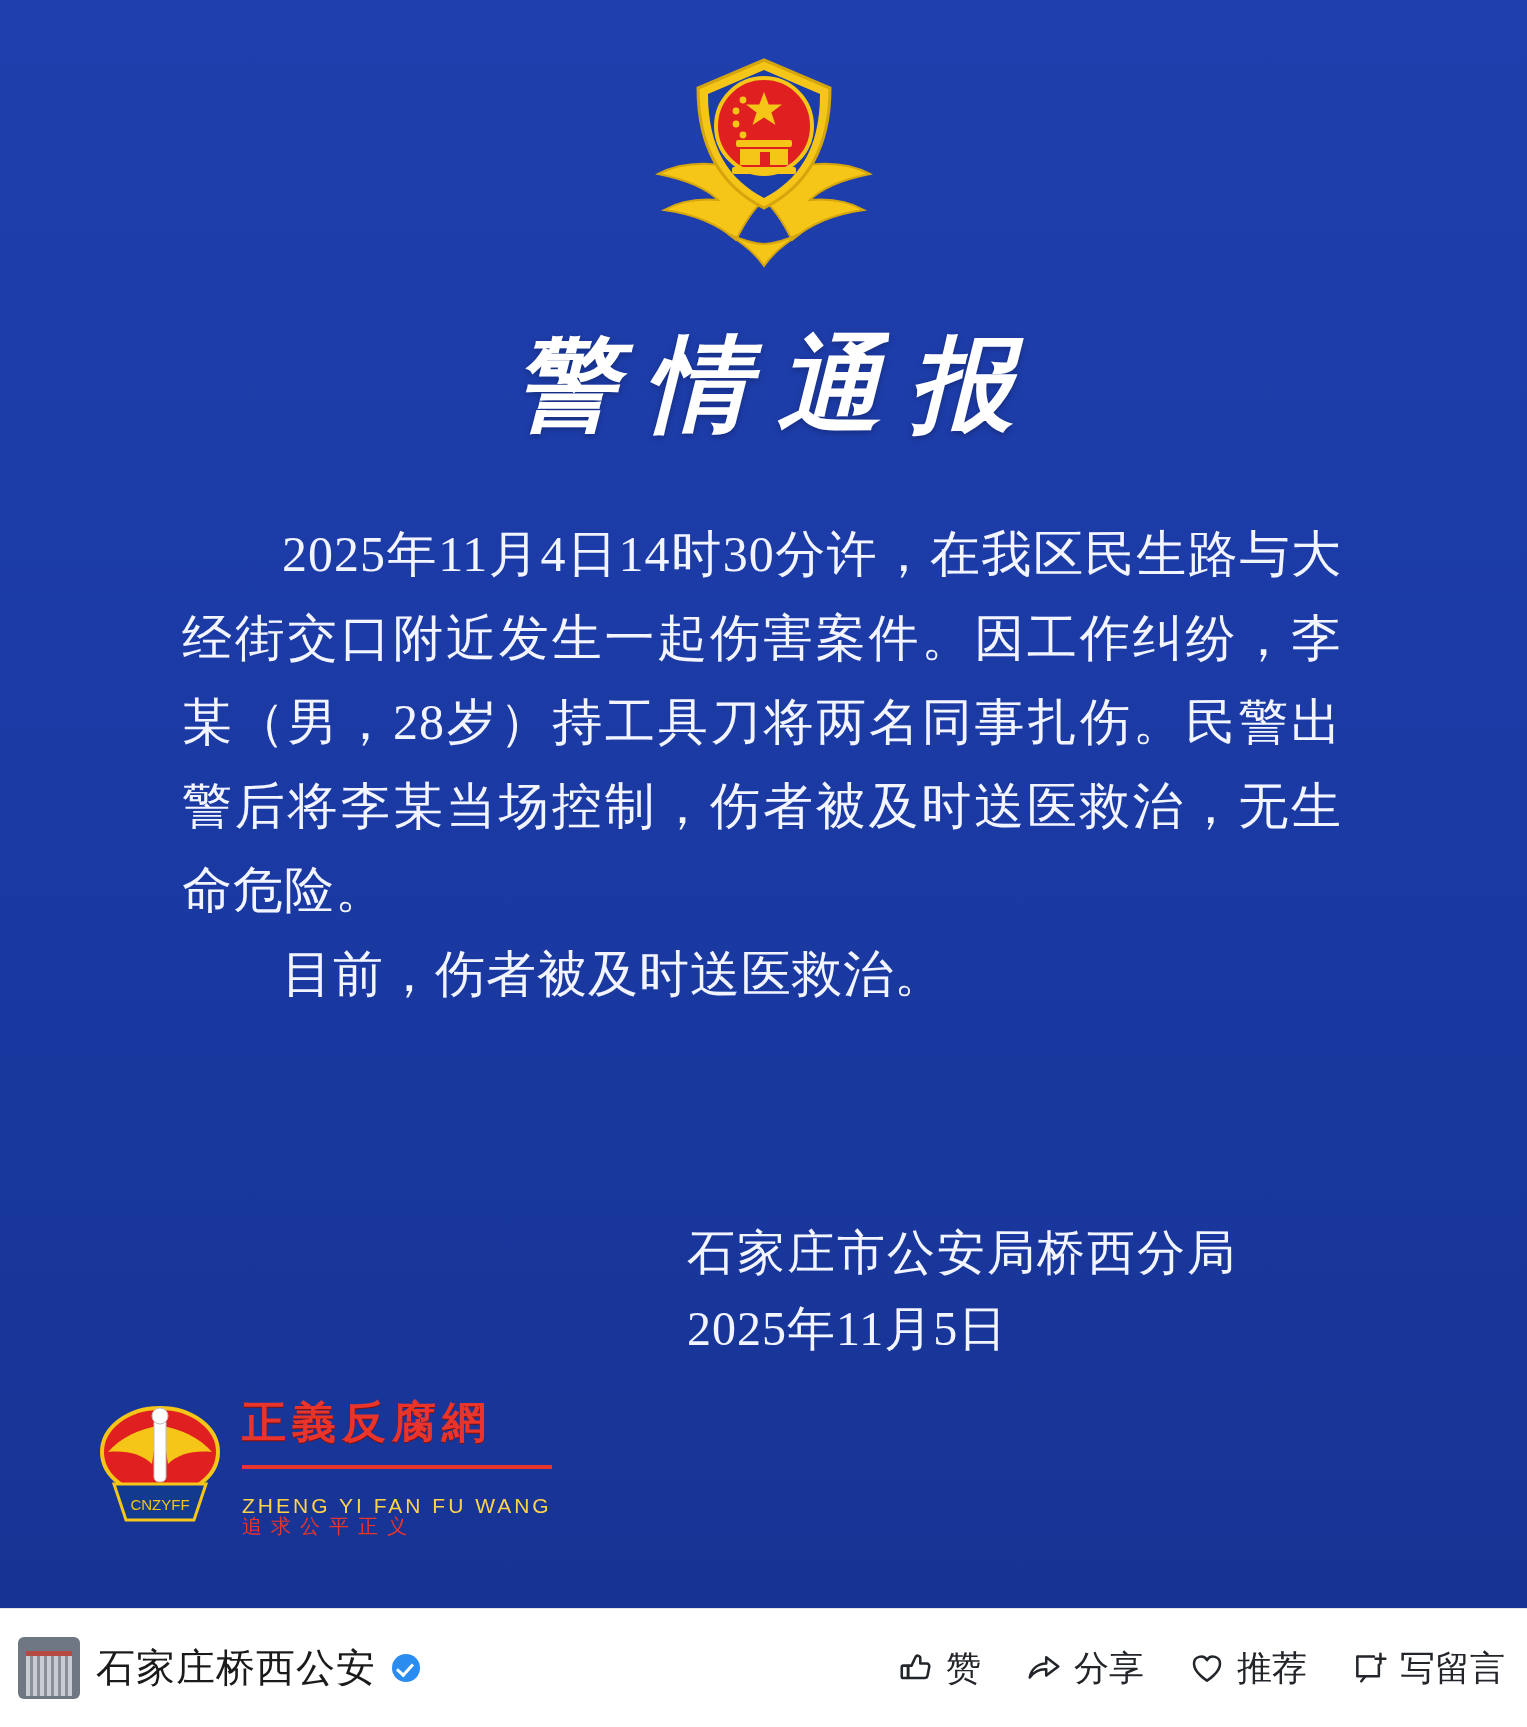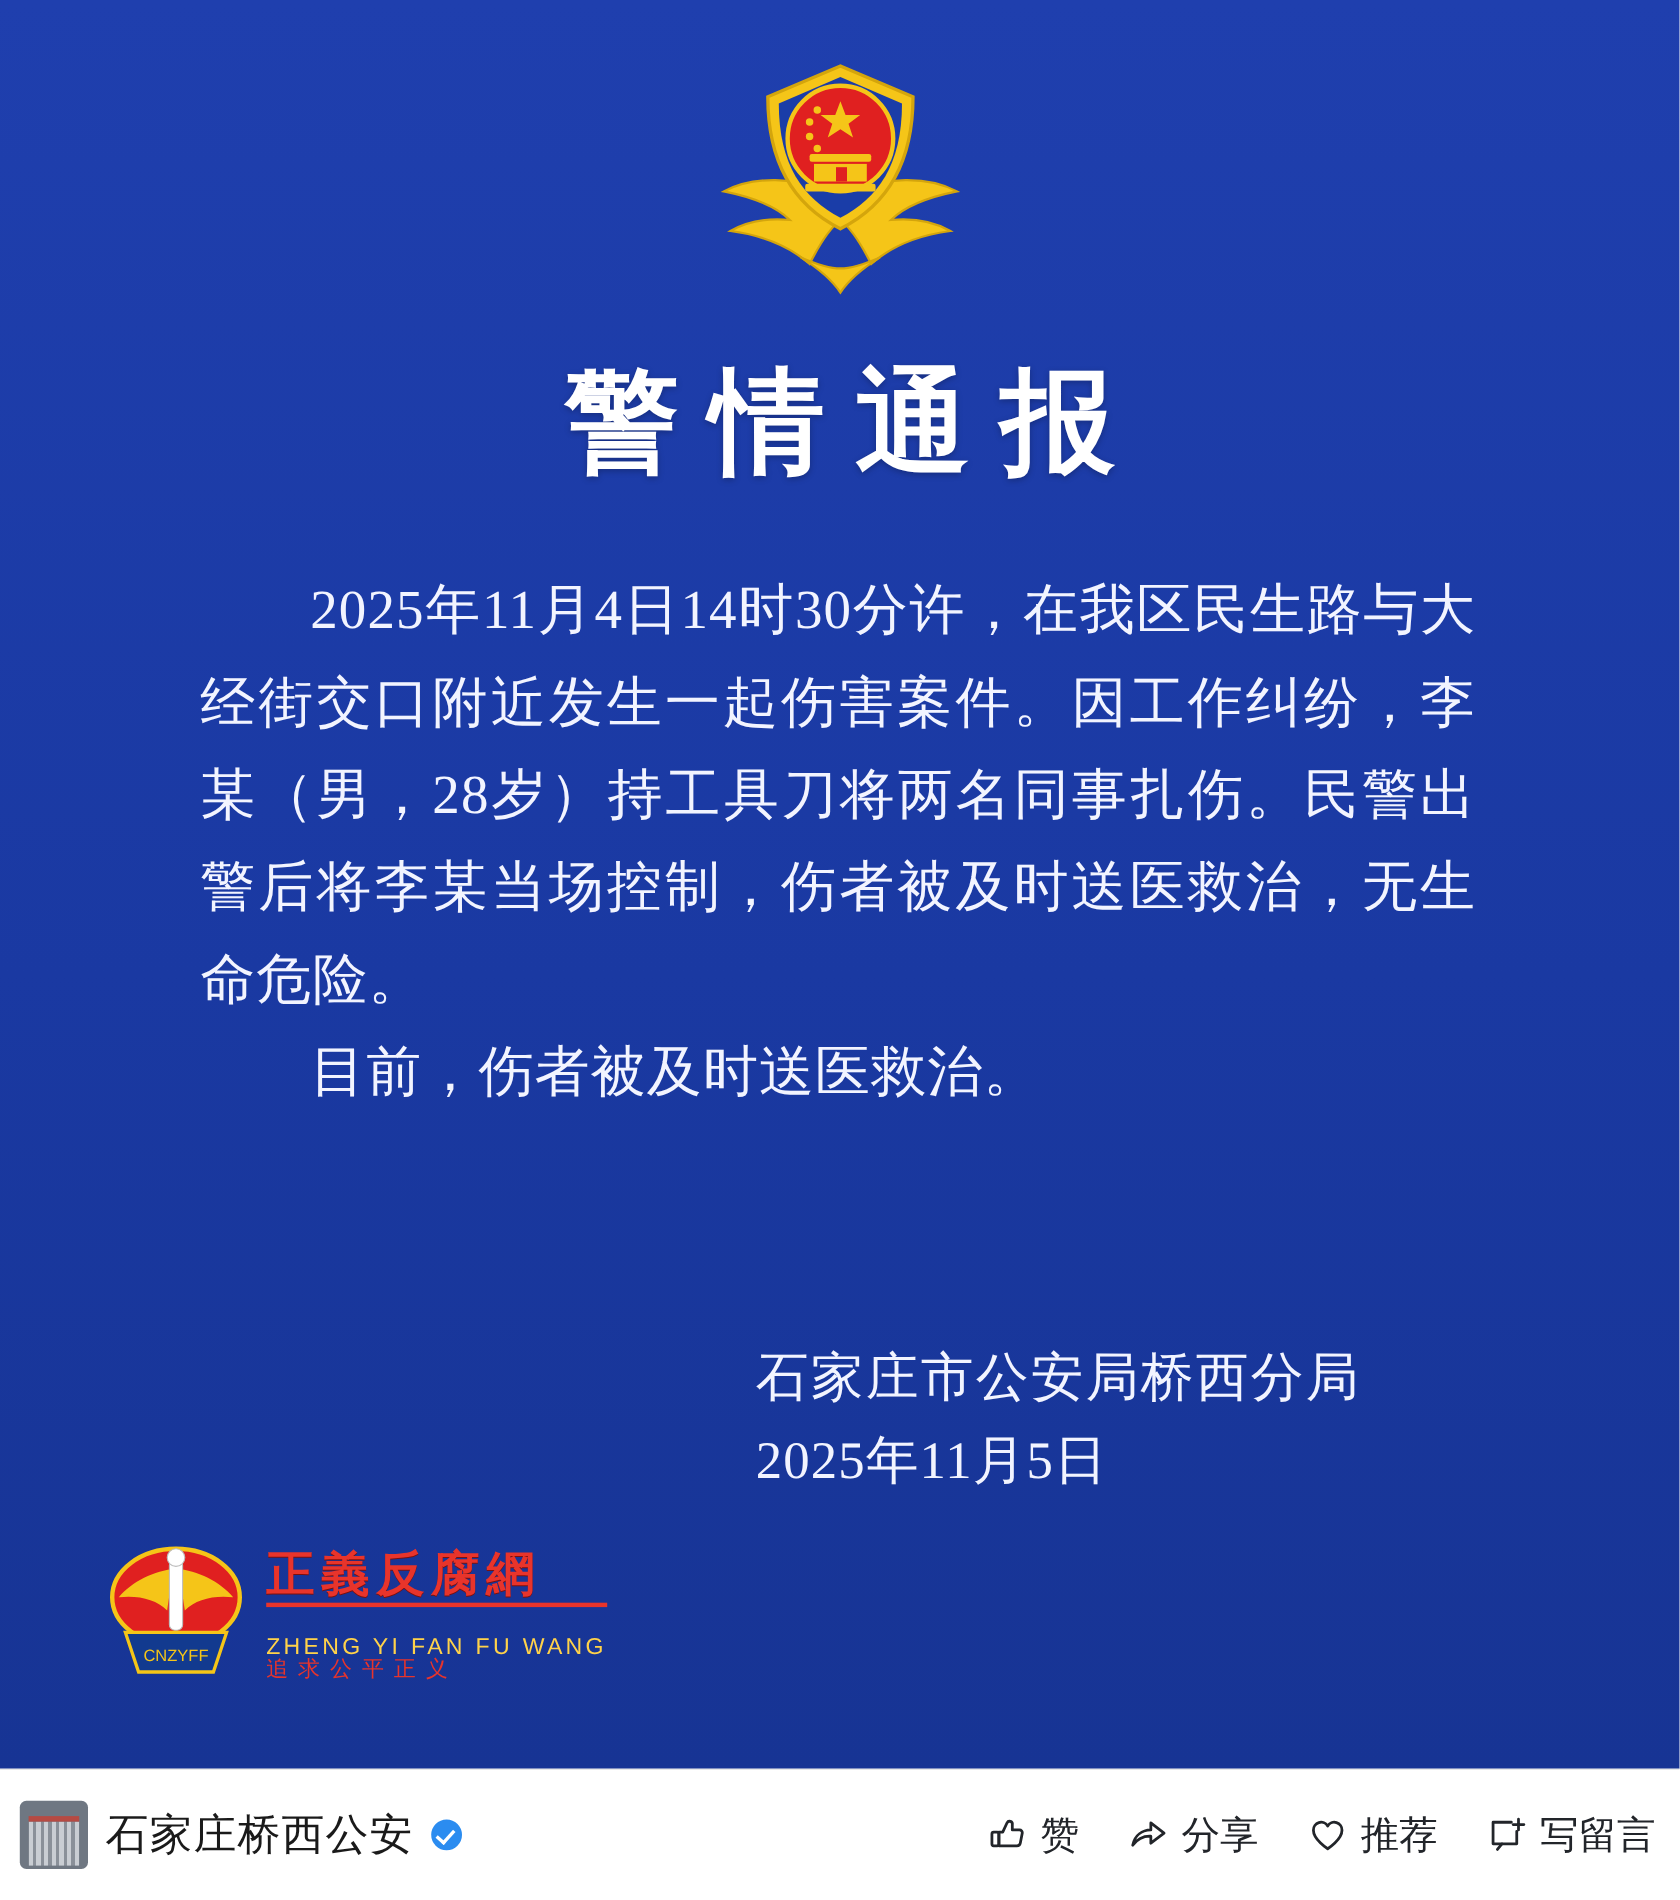--- a/index.html
+++ b/index.html
@@ -50,20 +50,21 @@
     width: 100%;
     text-align: center;
     color: #ffffff;
     font-family: "Liberation Serif", "DejaVu Serif", serif;
     font-size: 104px;
     font-weight: bold;
     letter-spacing: 28px;
     text-indent: 28px;
     line-height: 1.25;
     text-shadow: 0 2px 6px rgba(0,0,0,0.25);
+    font-style: italic;
   }
 
   
   .body-text {
     position: absolute;
     left: 182px;
     top: 512px;
     width: 1160px;
     color: #f2f4ff;
     font-family: "Liberation Serif", "DejaVu Serif", serif;
@@ -114,21 +115,21 @@
     line-height: 1;
   }
   .wm-cn {
     font-family: Liberation Serif, serif;
     font-size: 44px;
     font-weight: bold;
     color: #e8342b;
     letter-spacing: 6px;
     text-shadow: 0 1px 0 #7d0f0b;
     border-bottom: 4px solid #e8342b;
-    padding-bottom: 4px;
+    padding-bottom: 20px;
   }
   .wm-en {
     font-family: "Liberation Sans", sans-serif;
     font-size: 21px;
     color: #ffd24a;
     letter-spacing: 3px;
     margin-top: 26px;
   }
   .wm-slogan {
     font-family: "Liberation Serif", "DejaVu Serif", serif;

